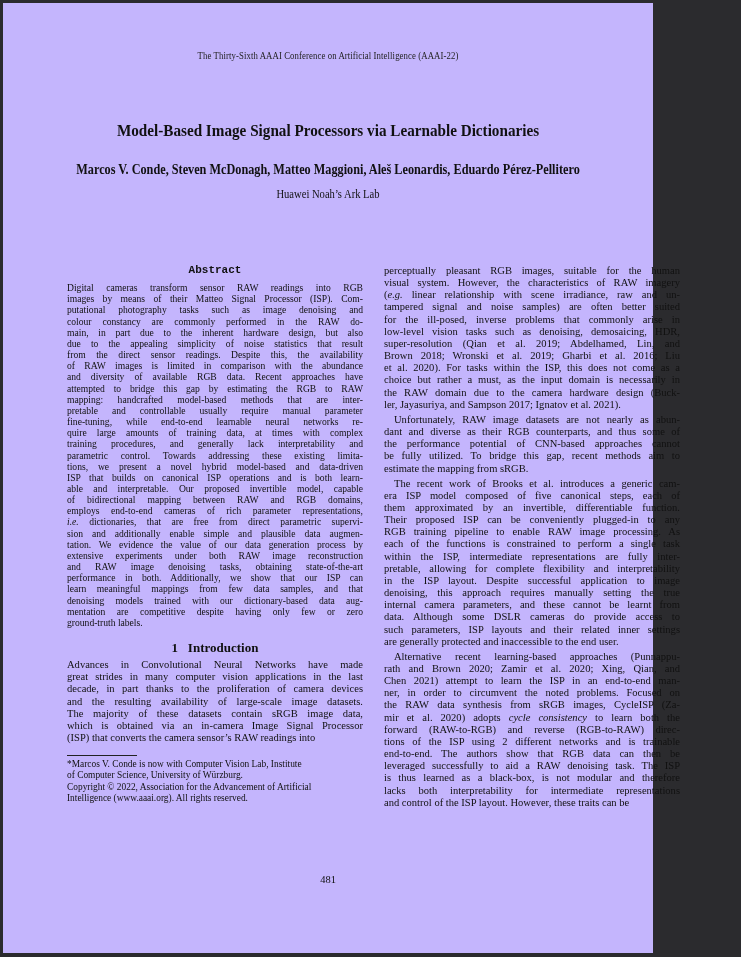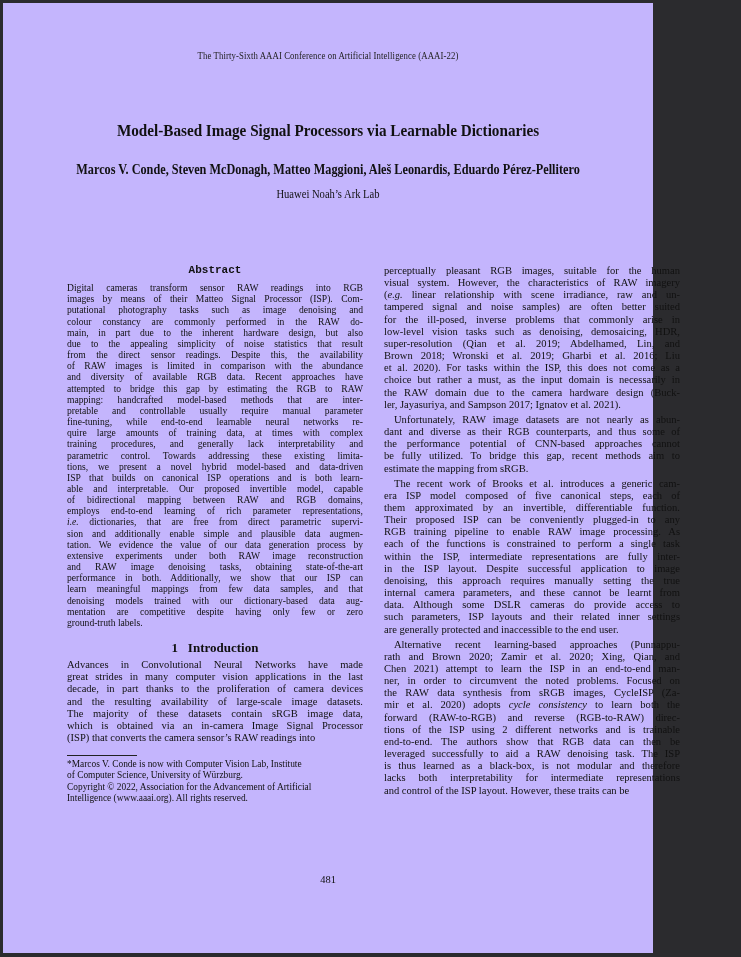--- a/index.html
+++ b/index.html
@@ -104,21 +104,21 @@
         <span class="line">mapping: handcrafted model-based methods that are inter-</span>
         <span class="line">pretable and controllable usually require manual parameter</span>
         <span class="line">fine-tuning, while end-to-end learnable neural networks re-</span>
         <span class="line">quire large amounts of training data, at times with complex</span>
         <span class="line">training procedures, and generally lack interpretability and</span>
         <span class="line">parametric control. Towards addressing these existing limita-</span>
         <span class="line">tions, we present a novel hybrid model-based and data-driven</span>
         <span class="line">ISP that builds on canonical ISP operations and is both learn-</span>
         <span class="line">able and interpretable. Our proposed invertible model, capable</span>
         <span class="line">of bidirectional mapping between RAW and RGB domains,</span>
-        <span class="line">employs end-to-end learning of rich parameter representations,</span>
+        <span class="line">employs end-to-end cameras of rich parameter representations,</span>
         <span class="line"><i>i.e.</i> dictionaries, that are free from direct parametric supervi-</span>
         <span class="line">sion and additionally enable simple and plausible data augmen-</span>
         <span class="line">tation. We evidence the value of our data generation process by</span>
         <span class="line">extensive experiments under both RAW image reconstruction</span>
         <span class="line">and RAW image denoising tasks, obtaining state-of-the-art</span>
         <span class="line">performance in both. Additionally, we show that our ISP can</span>
         <span class="line">learn meaningful mappings from few data samples, and that</span>
         <span class="line">denoising models trained with our dictionary-based data aug-</span>
         <span class="line">mentation are competitive despite having only few or zero</span>
         <span class="line last">ground-truth labels.</span>
@@ -171,20 +171,21 @@
       </div>
       <div class="para-gap"></div>
       <div>
         <span class="line indent">The recent work of Brooks et al. introduces a generic cam-</span>
         <span class="line">era ISP model composed of five canonical steps, each of</span>
         <span class="line">them approximated by an invertible, differentiable function.</span>
         <span class="line">Their proposed ISP can be conveniently plugged-in to any</span>
         <span class="line">RGB training pipeline to enable RAW image processing. As</span>
         <span class="line">each of the functions is constrained to perform a single task</span>
         <span class="line">within the ISP, intermediate representations are fully inter-</span>
+        <span class="line">pretable, allowing for complete flexibility and interpretability</span>
         <span class="line">in the ISP layout. Despite successful application to image</span>
         <span class="line">denoising, this approach requires manually setting the true</span>
         <span class="line">internal camera parameters, and these cannot be learnt from</span>
         <span class="line">data. Although some DSLR cameras do provide access to</span>
         <span class="line">such parameters, ISP layouts and their related inner settings</span>
         <span class="line last">are generally protected and inaccessible to the end user.</span>
       </div>
       <div class="para-gap"></div>
       <div>
         <span class="line indent">Alternative recent learning-based approaches  (Punnappu-</span>

